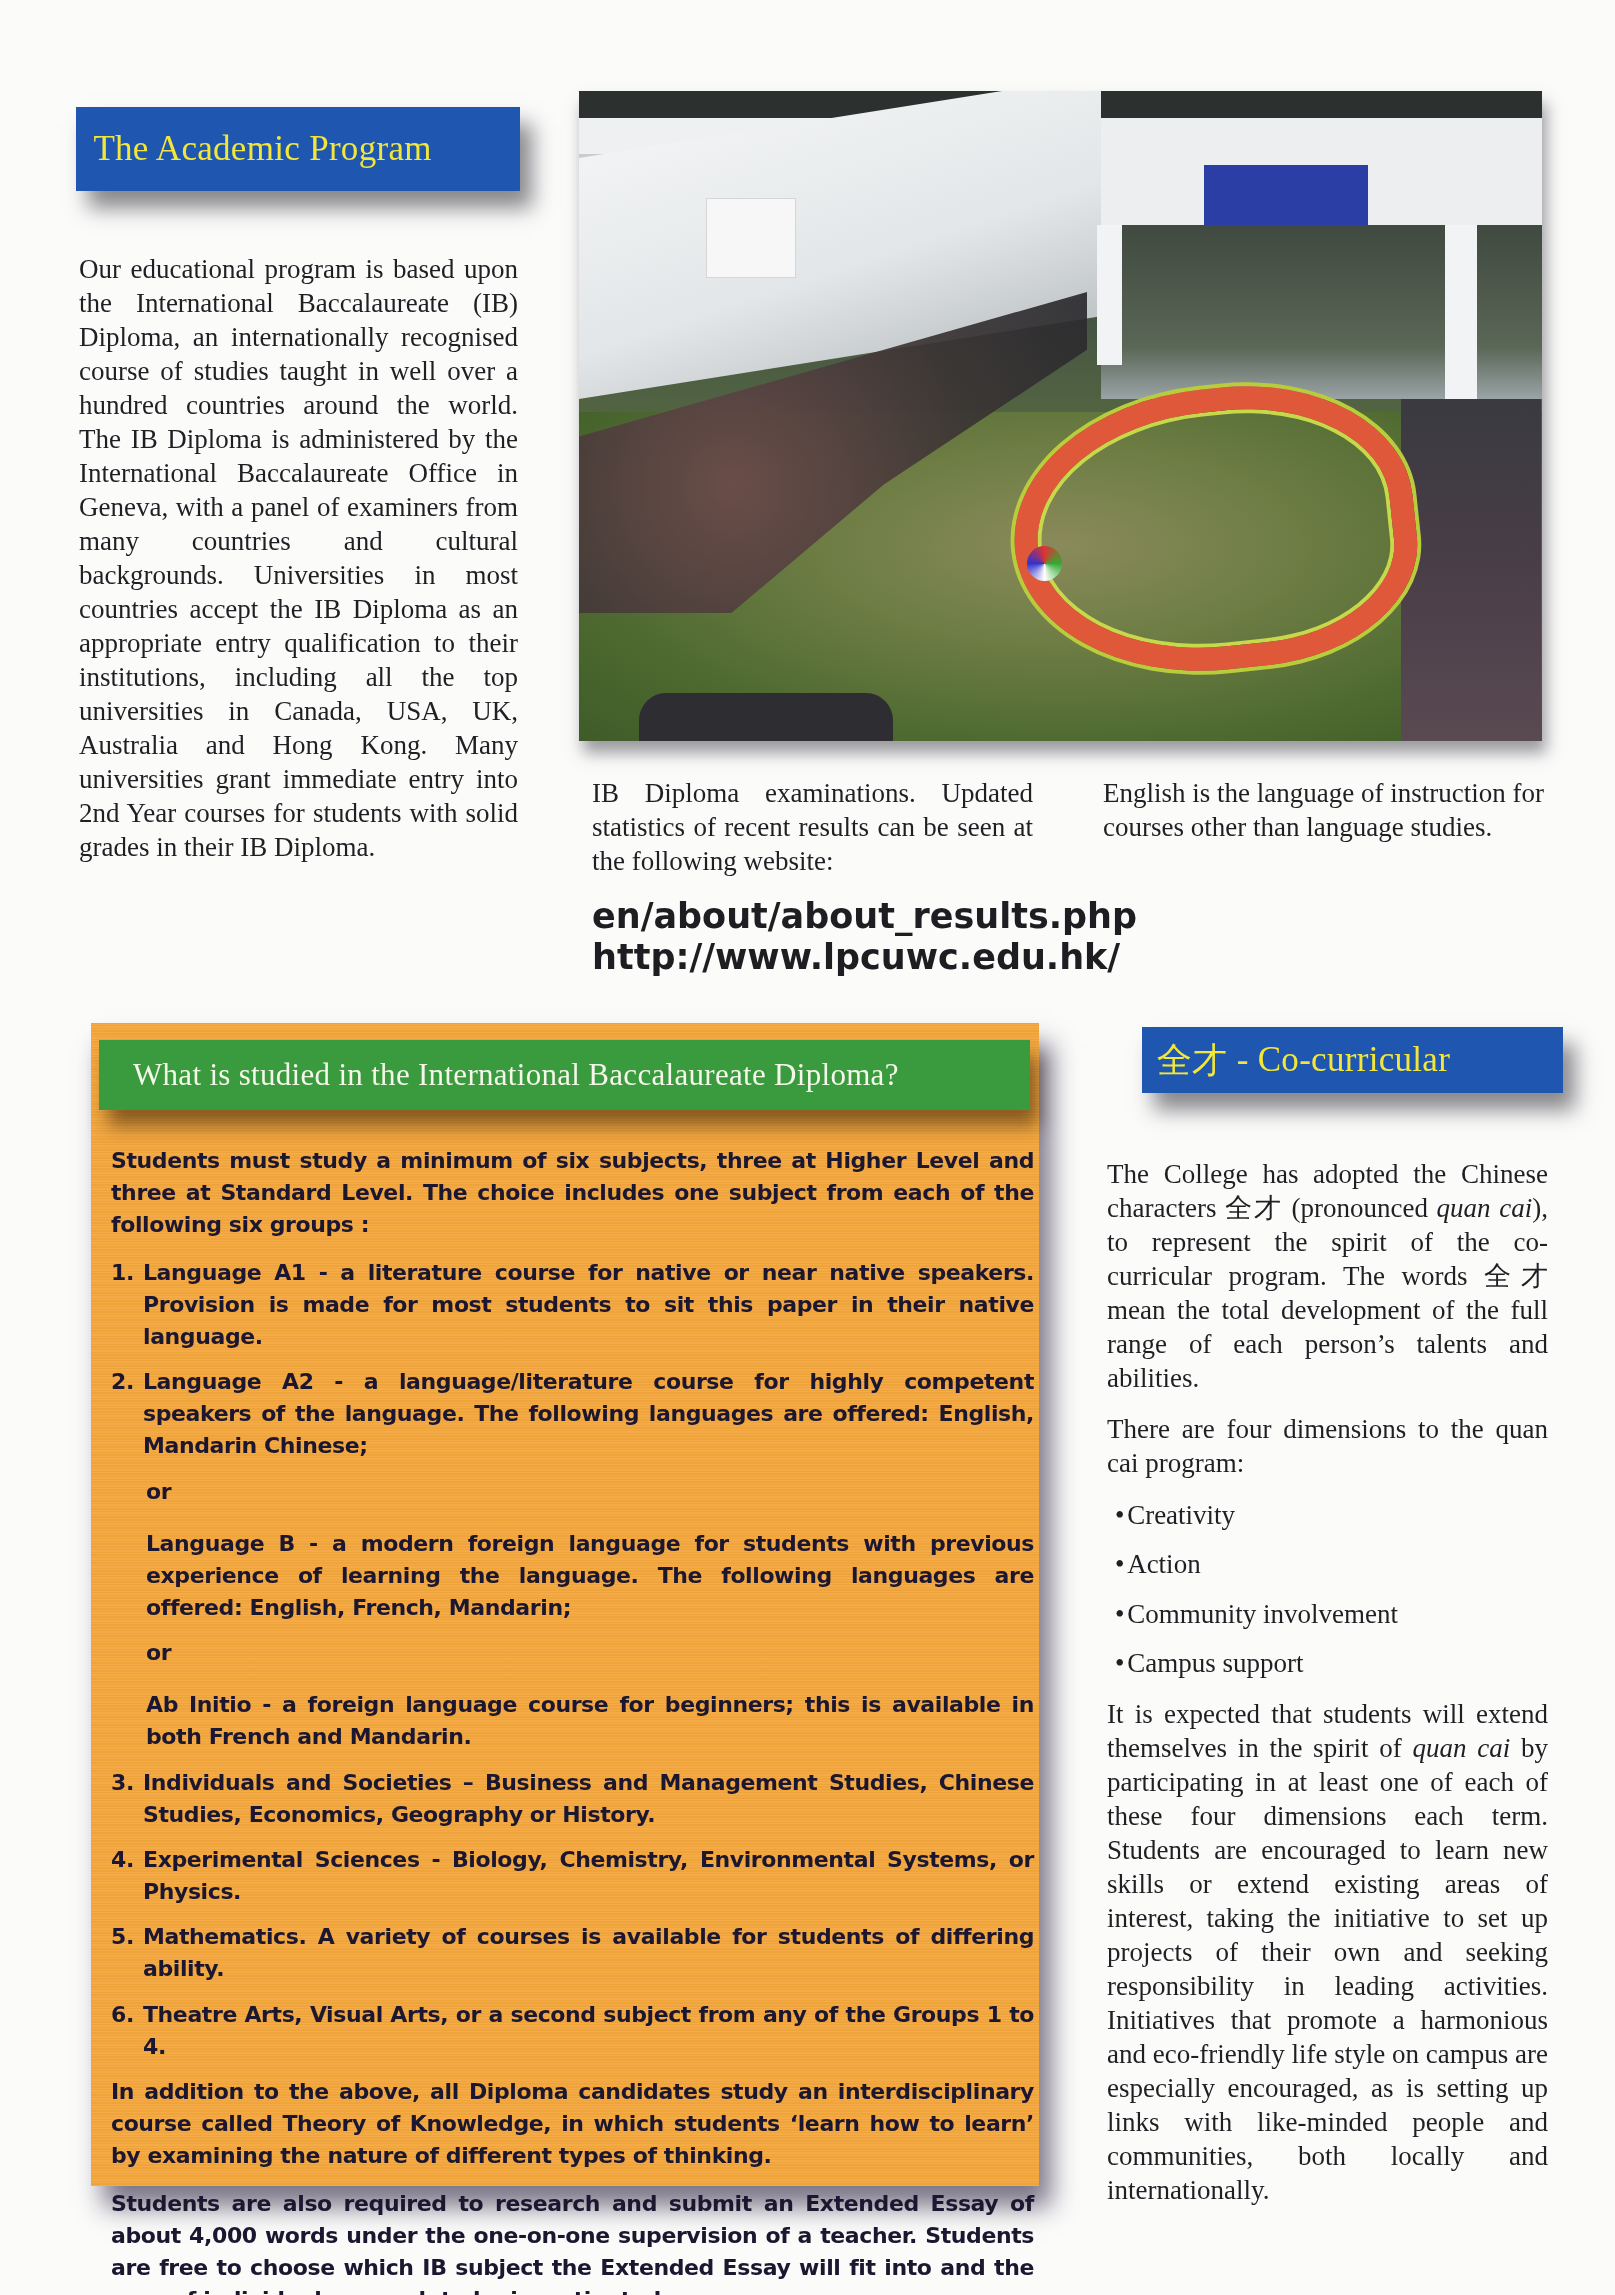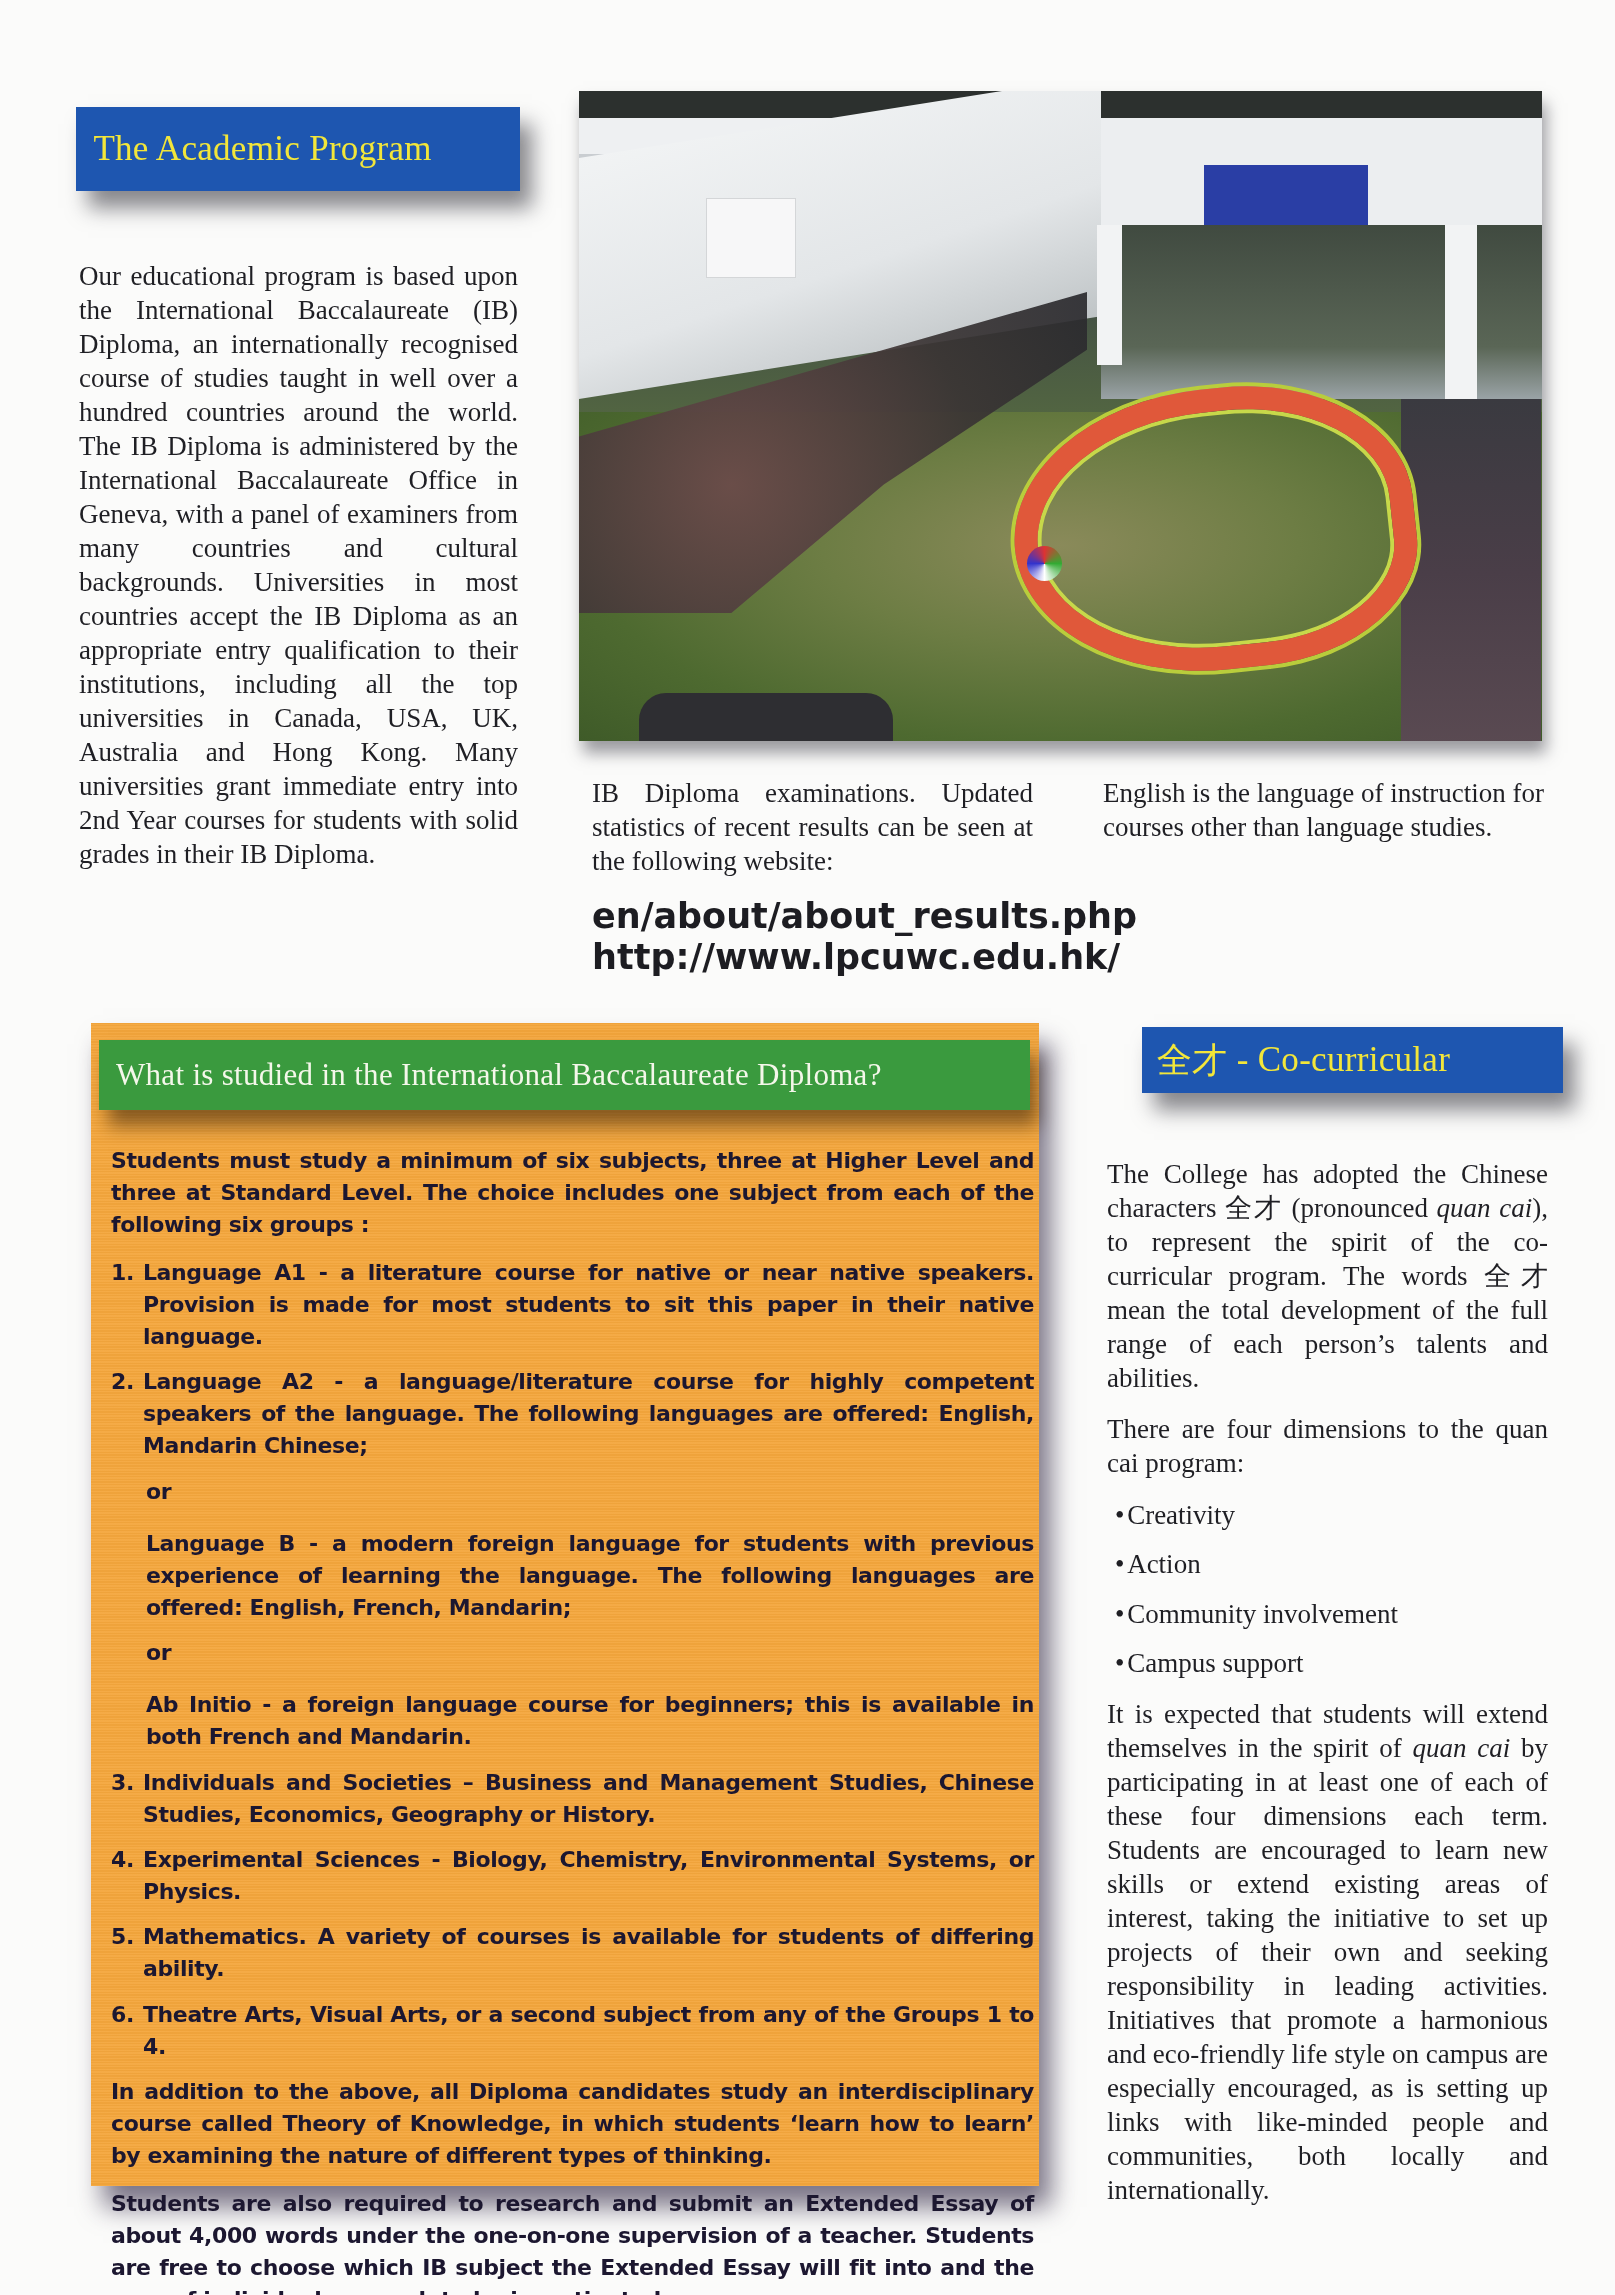--- a/index.html
+++ b/index.html
@@ -14,21 +14,21 @@
     position: absolute; background: #1e56b0;
     box-shadow: 12px 17.4px 20px rgba(40,40,50,0.55);
     display: flex; align-items: center;
   }
   .banner-title {
     font-family: Liberation Serif, serif;
     color: #f2e63a; font-size: 35px; letter-spacing: 0.3px;
   }
 
   #academic-banner { left: 76px; top: 107px; width: 444px; height: 84px; padding-left: 17.4px; }
-  #academic-text { position: absolute; left: 79px; top: 259px; width: 439px; }
+  #academic-text { position: absolute; left: 79px; top: 252px; width: 439px; }
 
   
   #photo {
     position: absolute; left: 579px; top: 91px; width: 963px; height: 650px;
     overflow: hidden; box-shadow: 4px 12px 14.7px rgba(60,60,70,0.5);
     background: linear-gradient(180deg, #e9ecef 0%, #e4e7ea 28%, #3f4a46 28%, #4a5a43 40%, #5a7040 60%, #4f6a34 100%);
   }
   .photo-layer { position: absolute; }
 
   #mid-text { position: absolute; left: 592px; top: 776px; width: 441px; }
@@ -42,21 +42,21 @@
   
   #ib-box {
     position: absolute; left: 91px; top: 1023px; width: 948px; height: 1163px;
     background: #f4a63c;
     background-image: repeating-linear-gradient(0deg, rgba(255,255,255,0.05) 0 1.3px, rgba(0,0,0,0.02) 1.3px 2.7px);
     box-shadow: 12px 21.4px 24px rgba(40,30,60,0.6);
   }
   #ib-banner {
     position: absolute; left: 99px; top: 1040px; width: 931px; height: 70px;
     background: #3a9a3e; box-shadow: 9.4px 16px 17.4px rgba(50,30,10,0.55);
-    display: flex; align-items: center; padding-left: 17px;
+    display: flex; align-items: center; padding-left: 34px;
   }
   #ib-banner .banner-title { color: #f4f7ea; font-size: 31px; }
 
   .ib-body {
     position: absolute; left: 111px; width: 923px;
     font-family: "DejaVu Sans", "Liberation Sans", sans-serif; font-weight: bold;
     font-size: 22px; line-height: 32px; color: #1c1730; text-align: justify;
     letter-spacing: -0.4px;
   }
   .ib-item { display: flex; margin-bottom: 13.4px; }

